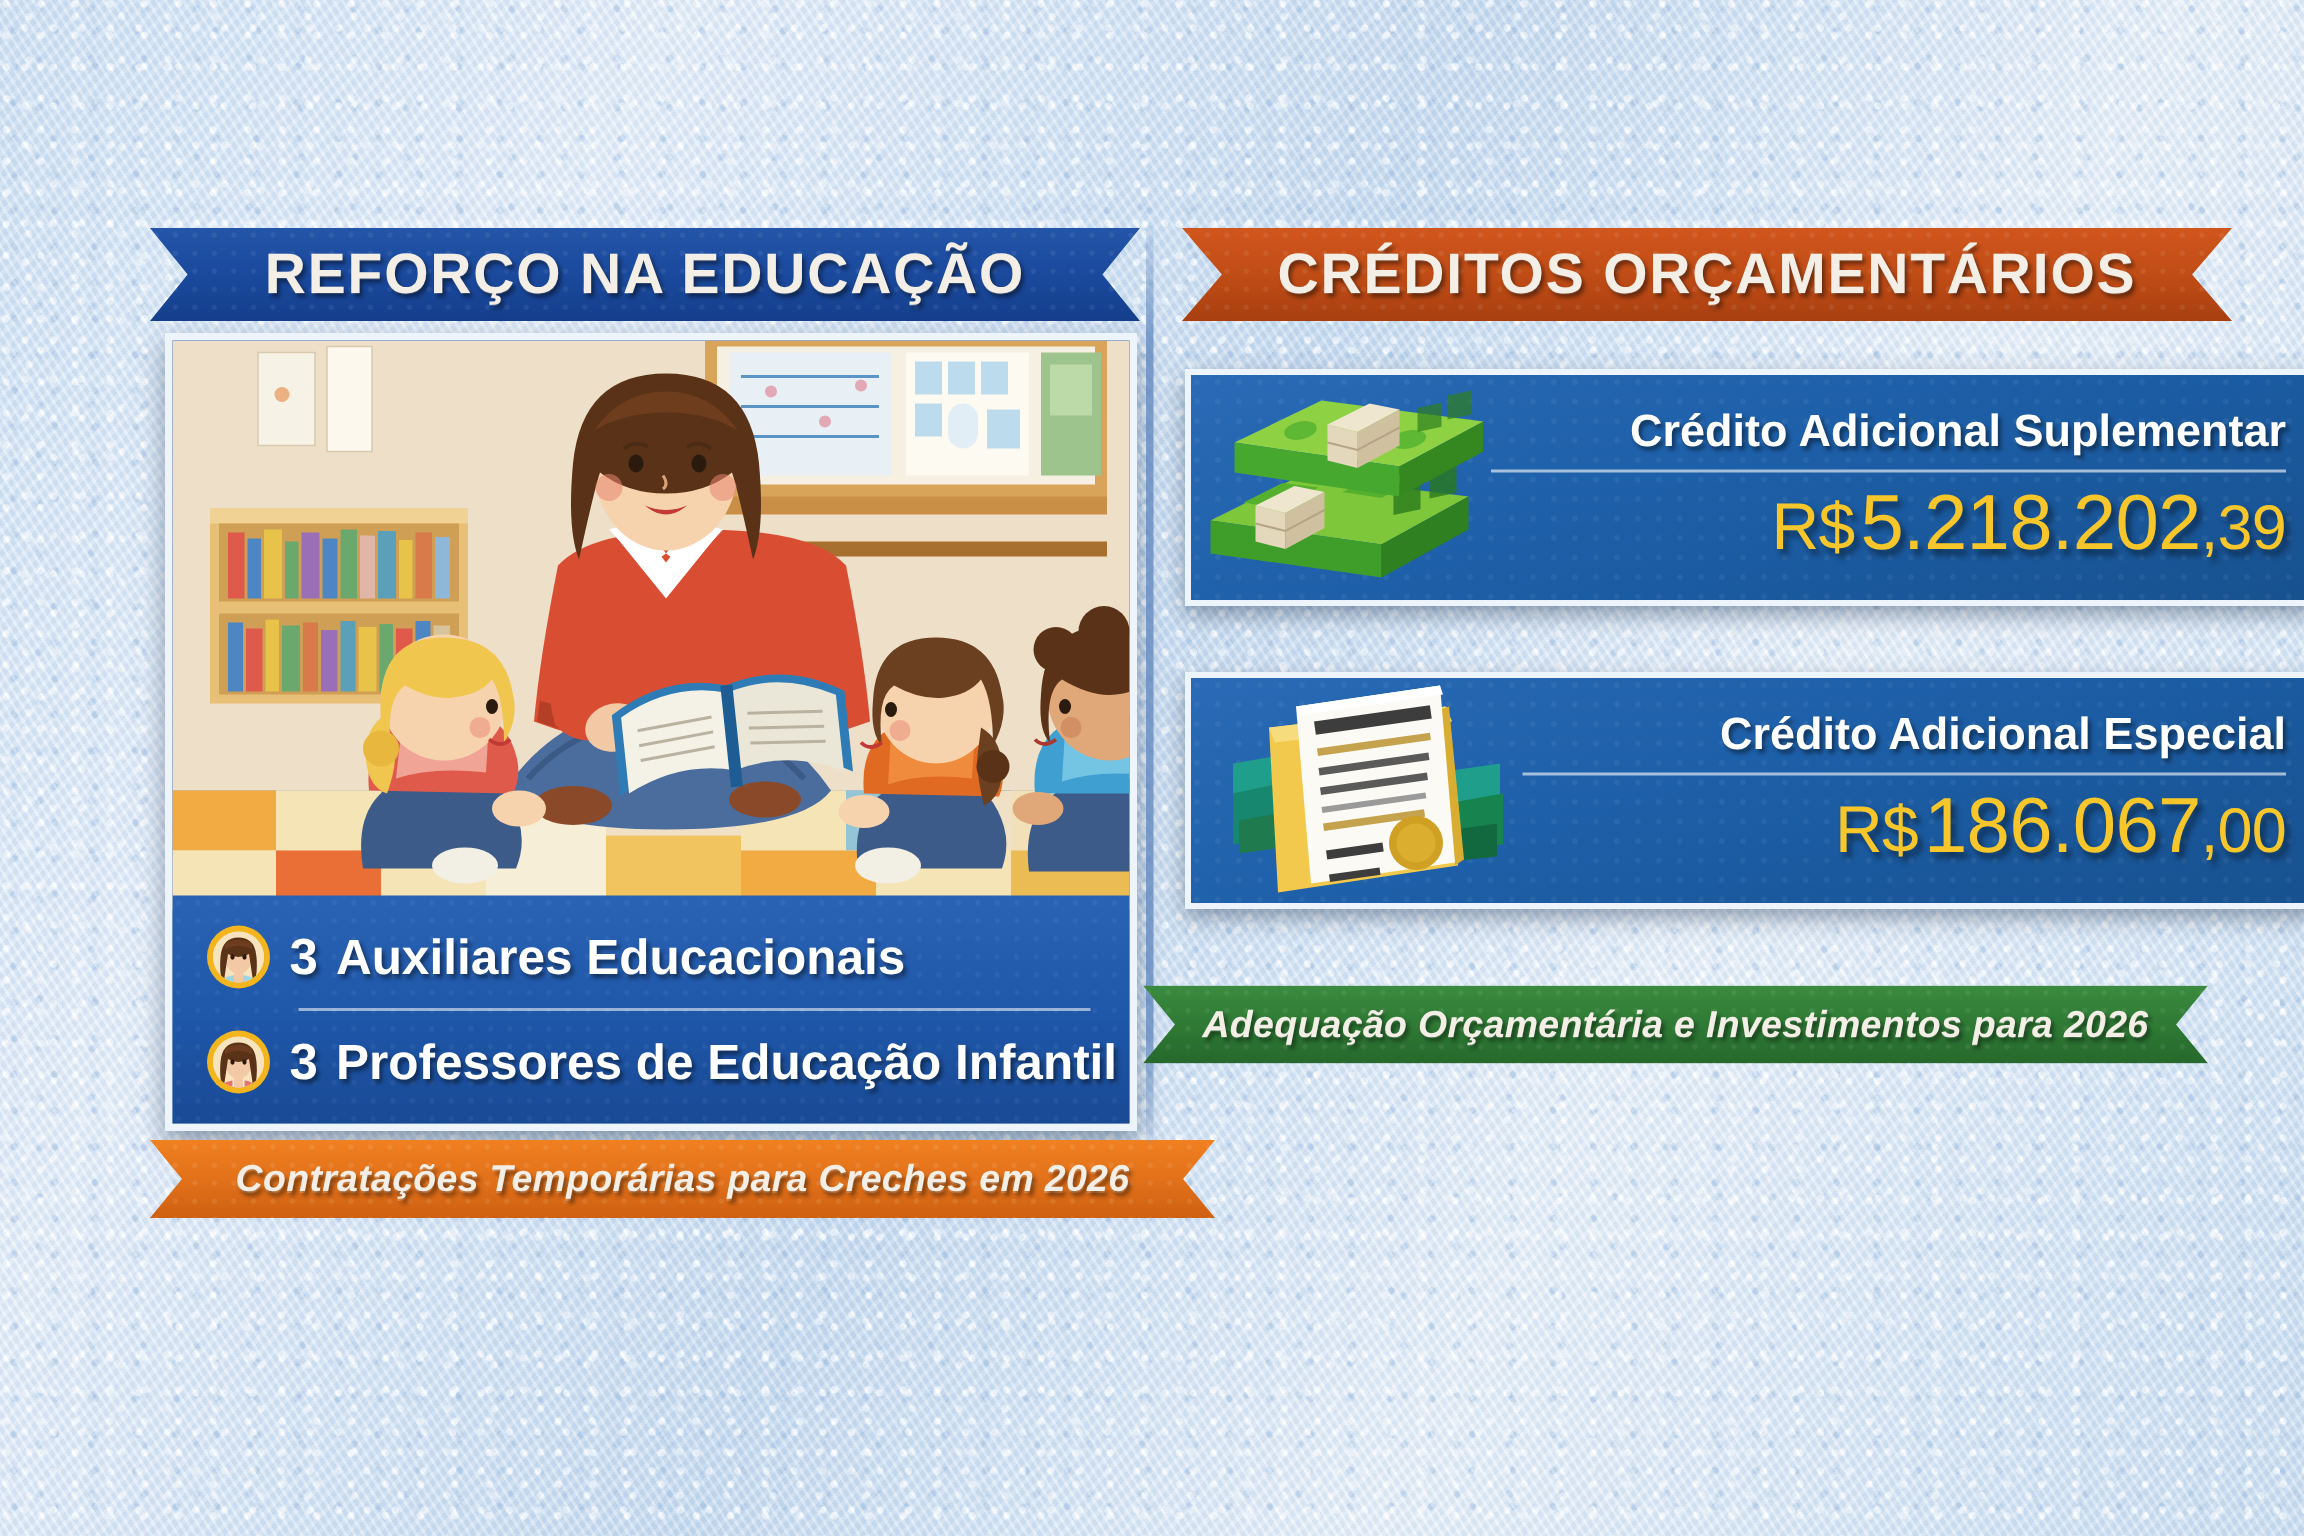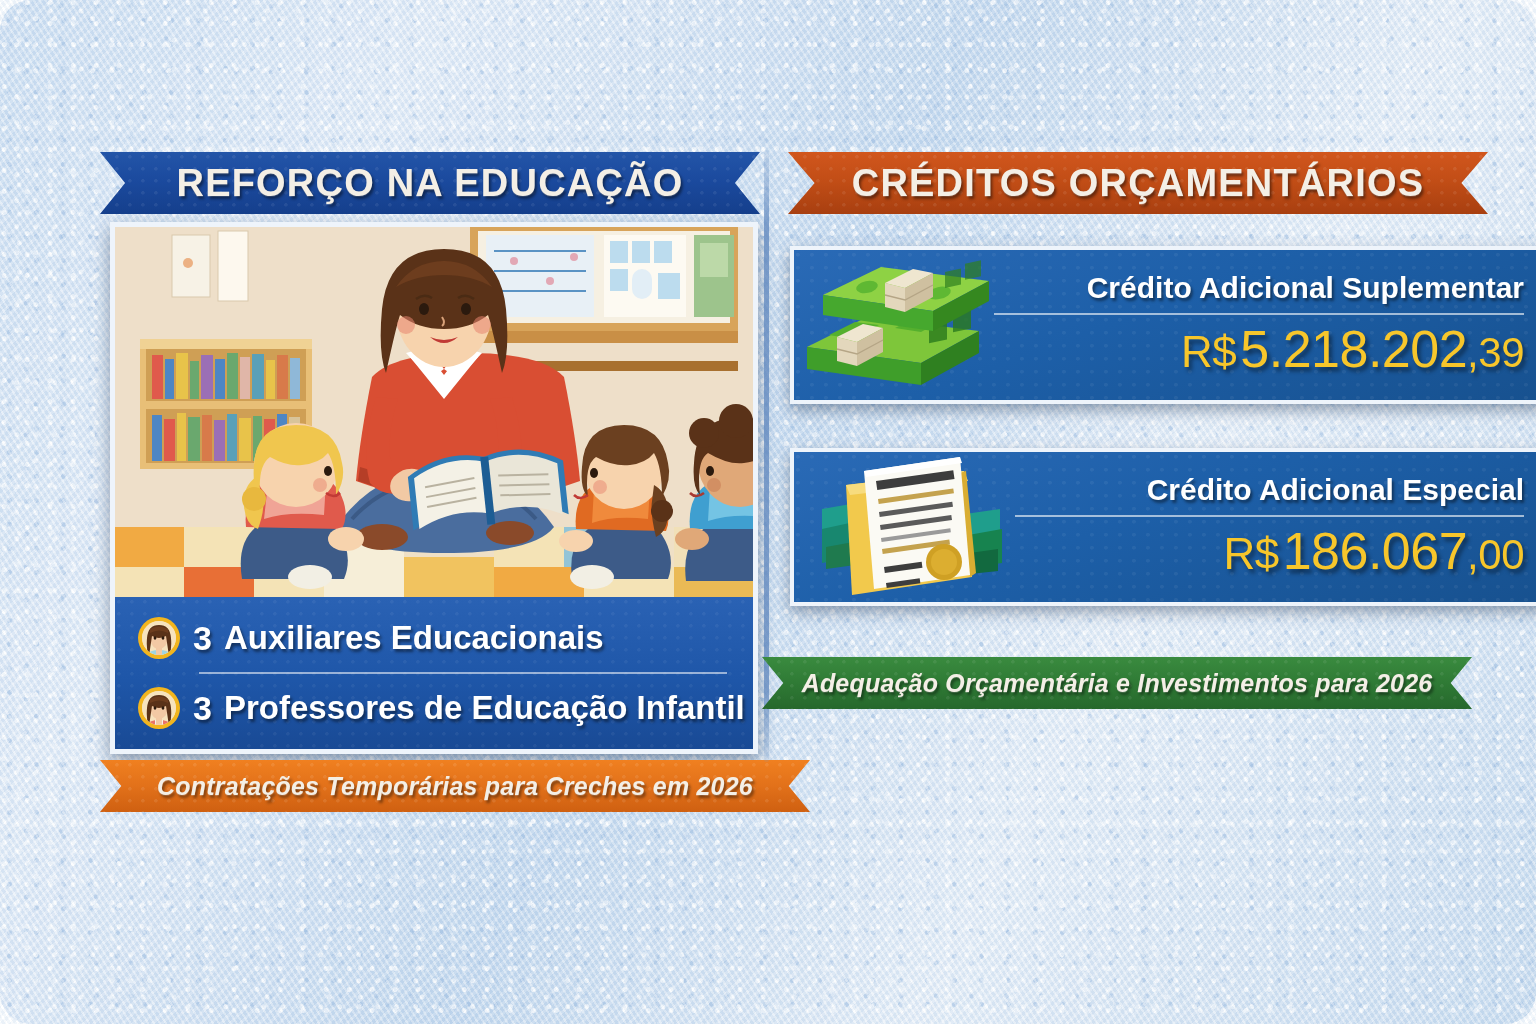--- a/index.html
+++ b/index.html
@@ -15,21 +15,20 @@
     position: relative;
     width: 1536px; height: 1024px;
     background:
       radial-gradient(circle at 18% 12%, rgba(255,255,255,.85) 0 2px, transparent 3px),
       radial-gradient(circle at 62% 38%, rgba(255,255,255,.7) 0 2px, transparent 3px),
       radial-gradient(circle at 88% 72%, rgba(255,255,255,.75) 0 2px, transparent 3px),
       radial-gradient(circle at 35% 85%, rgba(160,190,225,.5) 0 2px, transparent 3px),
       radial-gradient(circle at 75% 18%, rgba(160,190,225,.45) 0 2px, transparent 3px),
       linear-gradient(118deg, #cfe0f2 0%, #e6eef8 22%, #c5d9ee 48%, #e9f0f8 70%, #c9dcef 100%);
     background-size: 23px 21px, 31px 29px, 19px 26px, 27px 24px, 35px 33px, 100% 100%;
-    border-radius: 31px;
   }
   #stage::before {
     content: "";
     position: absolute; inset: 0;
     background:
       repeating-linear-gradient(58deg, rgba(255,255,255,.30) 0 2px, rgba(150,185,222,.14) 2px 5px),
       repeating-linear-gradient(-46deg, rgba(255,255,255,.22) 0 3px, rgba(140,178,218,.10) 3px 7px);
     mix-blend-mode: normal;
     opacity: .85;
     pointer-events: none;

